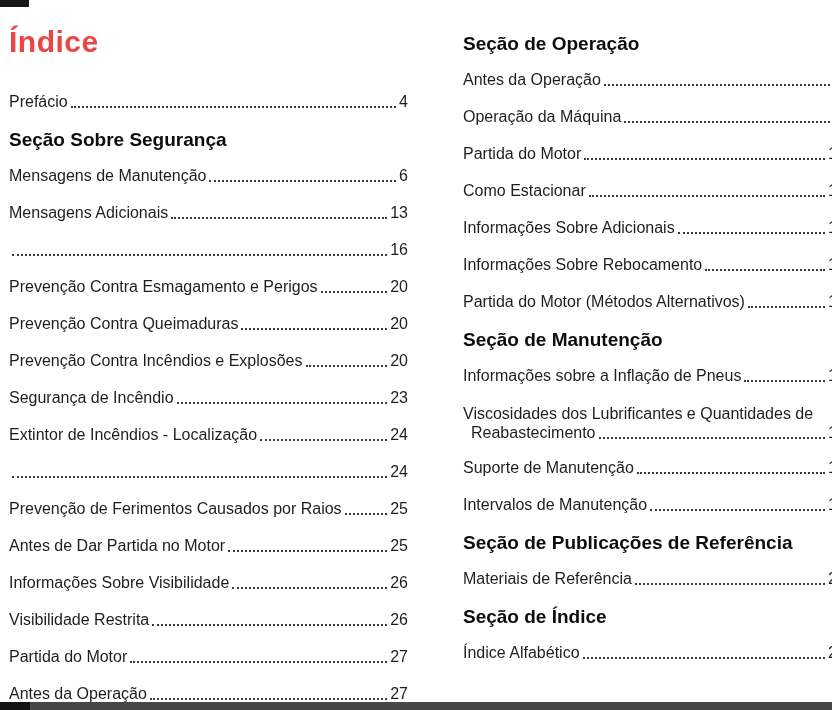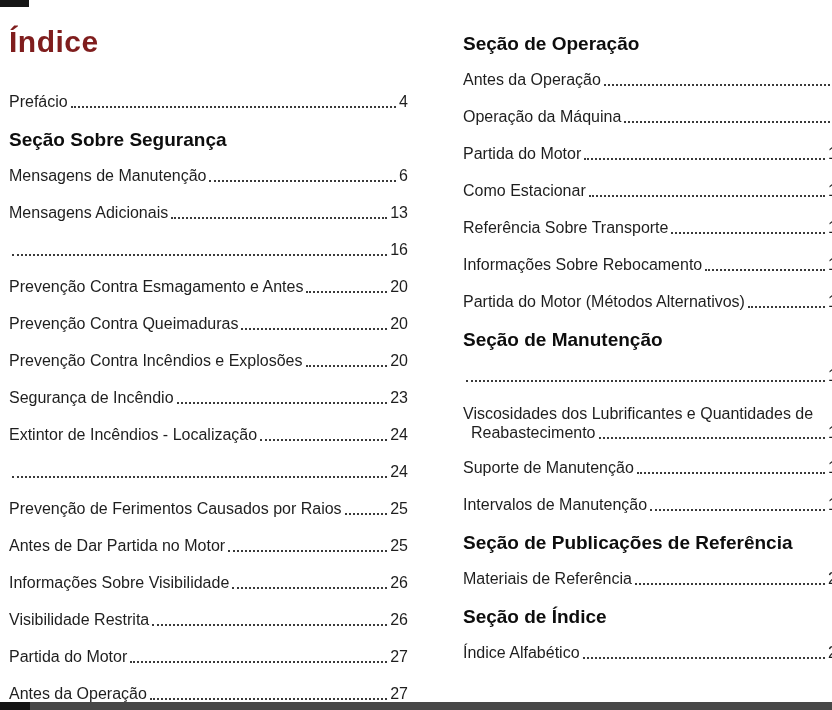--- a/index.html
+++ b/index.html
@@ -17,21 +17,21 @@
   .scan-mark-top { position:absolute; left:0; top:0; width:29px; height:7px; background:#161616; }
   .scan-bar-bottom { position:absolute; left:0; bottom:0; width:832px; height:8px; background:#474747; }
   .scan-bar-bottom-left { position:absolute; left:0; bottom:0; width:30px; height:8px; background:#141414; }
 
   
   .col-left  { position:absolute; left:9px;  top:24px; width:399px; }
   .col-right { position:absolute; left:463px; top:4px; width:369px; height:710px; overflow:hidden; }
   .col-right-inner { width:374px; padding-top:30px; }
 
   .title {
-    font-size:30px; font-weight:bold; color:#7f1d1d;
+    font-size:30px; font-weight:bold; color:#ef4444;
     line-height:36px; margin:0 0 33px 0; letter-spacing:0.5px;
   }
 
   .toc-heading {
     font-size:19px; font-weight:bold; color:#0d0d0d;
     line-height:19px; margin:0 0 18px 0;
   }
 
   .toc-row {
     display:flex; align-items:baseline;
@@ -76,21 +76,21 @@
         <div class="toc-row">
           <span class="lbl">Mensagens Adicionais</span>
           <span class="dots"></span>
           <span class="pg">13</span>
         </div>
         <div class="toc-row">
           <span class="dots"></span>
           <span class="pg">16</span>
         </div>
         <div class="toc-row">
-          <span class="lbl">Prevenção Contra Esmagamento e Antes</span>
+          <span class="lbl">Prevenção Contra Esmagamento e Perigos</span>
           <span class="dots"></span>
           <span class="pg">20</span>
         </div>
         <div class="toc-row">
           <span class="lbl">Prevenção Contra Queimaduras</span>
           <span class="dots"></span>
           <span class="pg">20</span>
         </div>
         <div class="toc-row">
           <span class="lbl">Prevenção Contra Incêndios e Explosões</span>
@@ -159,36 +159,37 @@
           <span class="lbl">Partida do Motor</span>
           <span class="dots"></span>
           <span class="pg">1</span>
         </div>
         <div class="toc-row">
           <span class="lbl">Como Estacionar</span>
           <span class="dots"></span>
           <span class="pg">1</span>
         </div>
         <div class="toc-row">
-          <span class="lbl">Referência Sobre Transporte</span>
+          <span class="lbl">Informações Sobre Adicionais</span>
           <span class="dots"></span>
           <span class="pg">1</span>
         </div>
         <div class="toc-row">
           <span class="lbl">Informações Sobre Rebocamento</span>
           <span class="dots"></span>
           <span class="pg">1</span>
         </div>
         <div class="toc-row">
           <span class="lbl">Partida do Motor (Métodos Alternativos)</span>
           <span class="dots"></span>
           <span class="pg">1</span>
         </div>
         <div class="toc-heading">Seção de Manutenção</div>
         <div class="toc-row">
+          <span class="lbl">Informações sobre a Inflação de Pneus</span>
           <span class="dots"></span>
           <span class="pg">1</span>
         </div>
         <div class="toc-row2">
           <div class="l1">Viscosidades dos Lubrificantes e Quantidades de</div>
           <div class="toc-row">
             <span class="lbl">Reabastecimento</span>
             <span class="dots"></span>
             <span class="pg">1</span>
           </div>

